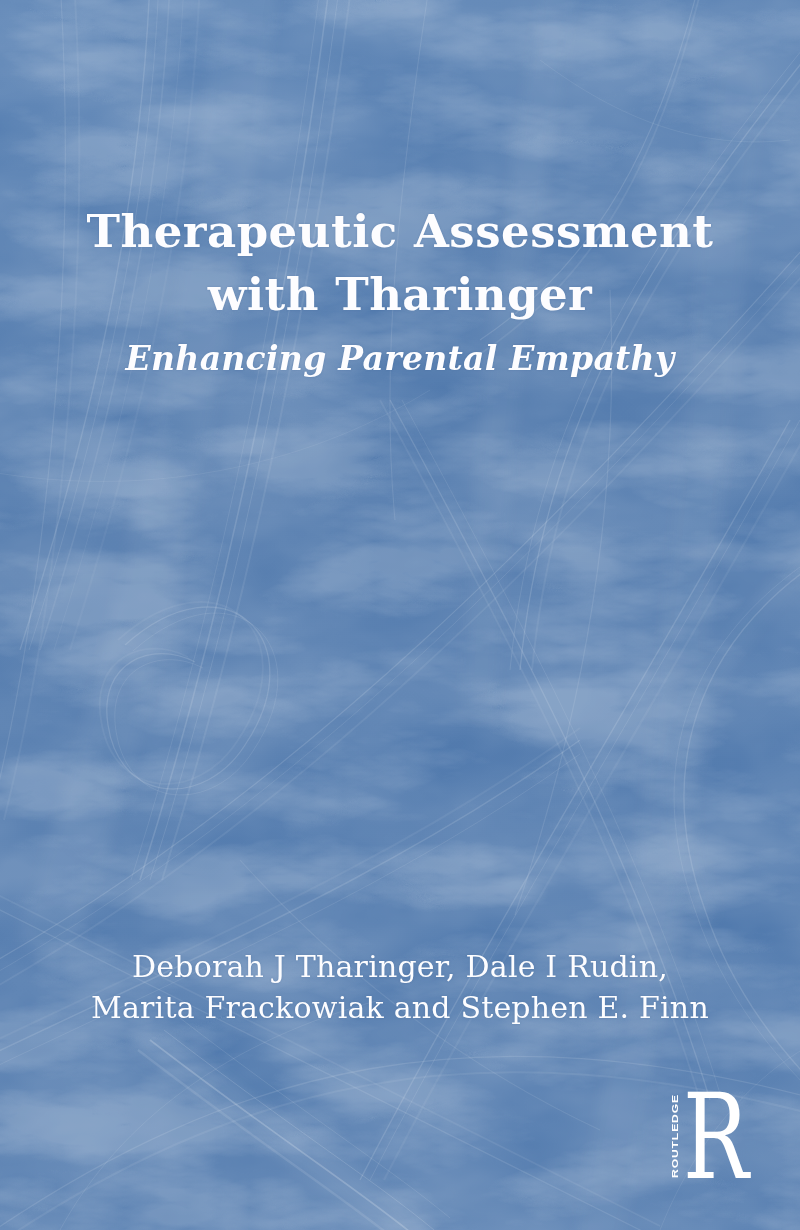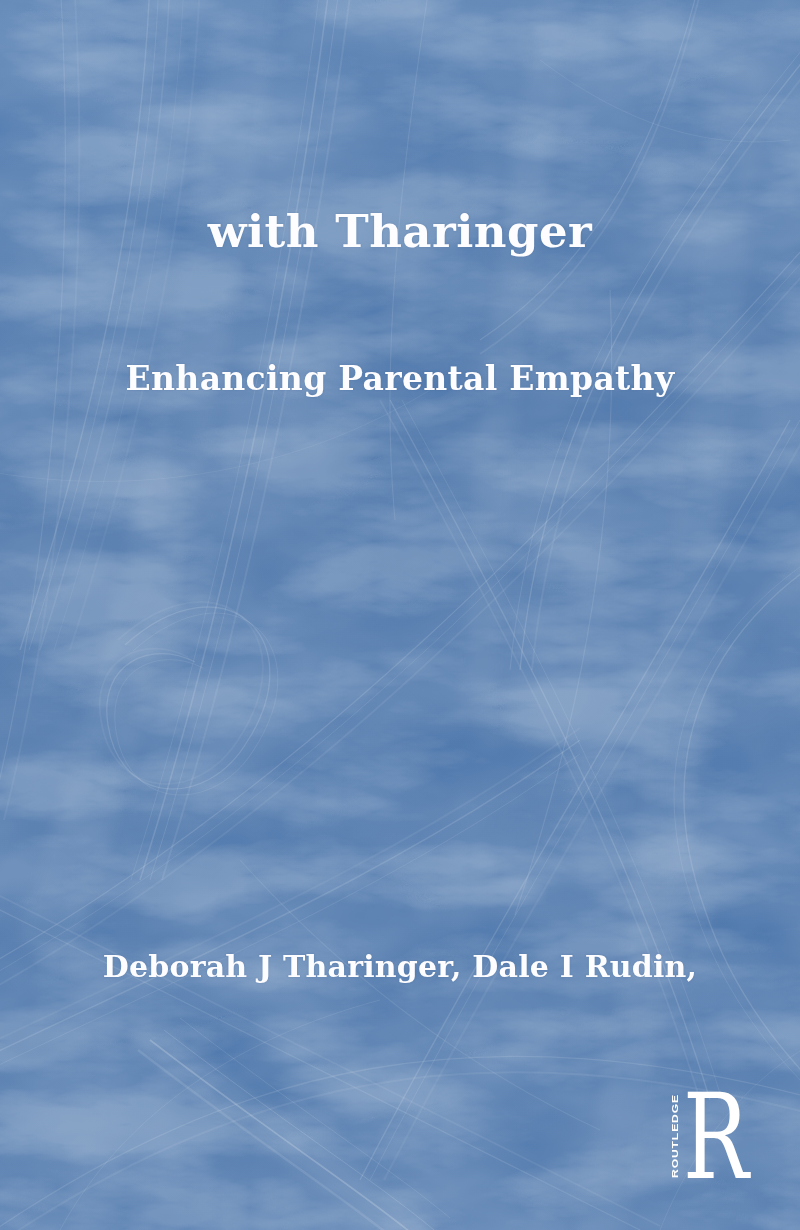--- a/index.html
+++ b/index.html
@@ -27,32 +27,33 @@
   }
   .title {
     top: 200px;
     font-size: 45px;
     line-height: 63px;
     font-weight: 600;
     letter-spacing: 0.5px;
     text-shadow: 0 0 2px rgba(60,95,145,0.35);
   }
   .subtitle {
-    top: 356px;
+    top: 336px;
     font-size: 33px;
     line-height: 45px;
     font-weight: 600;
     letter-spacing: 0.3px;
     text-shadow: 0 0 2px rgba(60,95,145,0.35);
+    font-style: italic;
   }
   .authors {
     top: 946px;
     font-size: 30px;
     line-height: 41px;
-    font-weight: 700;
+    font-weight: 400;
     letter-spacing: 0.2px;
     text-shadow: 0 0 2px rgba(60,95,145,0.35);
   }
   .logo {
     position: absolute;
     right: 62px;
     bottom: 50px;
     width: 72px;
     height: 94px;
     z-index: 4;
@@ -182,29 +183,31 @@
       <path d="M430,-20 C400,180 380,360 395,520" stroke-width="1.1" opacity="0.10"></path>
       <path d="M540,60 C620,120 700,150 790,140" stroke-width="1" opacity="0.08"></path>
       <path d="M-20,470 C140,500 300,470 430,390" stroke-width="1" opacity="0.07"></path>
       <path d="M240,860 C330,960 450,1060 600,1130" stroke-width="1.1" opacity="0.09"></path>
       <path d="M60,1230 C120,1120 230,1040 380,1000" stroke-width="1" opacity="0.09"></path>
       <path d="M660,1230 C700,1130 760,1070 820,1040" stroke-width="1" opacity="0.08"></path>
     </g>
   </svg>
 
   <div class="textblock title">
+    <div>Therapeutic Assessment</div>
     <div>with Tharinger</div>
   </div>
 
   <div class="textblock subtitle">
     <div>Enhancing Parental Empathy</div>
   </div>
 
   <div class="textblock authors">
     <div>Deborah J Tharinger, Dale I Rudin,</div>
+    <div>Marita Frackowiak and Stephen E. Finn</div>
   </div>
 
   <div class="logo">
     <svg width="72" height="94" viewBox="0 0 72 94" xmlns="http://www.w3.org/2000/svg">
       <text transform="translate(12,92) rotate(-90)" fill="#ffffff" font-family="Liberation Sans, sans-serif" font-size="9" font-weight="bold" letter-spacing="0.6" textLength="84" lengthAdjust="spacingAndGlyphs">ROUTLEDGE</text>
       <text transform="translate(17,92) scale(0.74,1)" fill="#ffffff" font-family="DejaVu Serif, serif" font-size="118" font-weight="normal">R</text>
     </svg>
   </div>
 
 </div>

